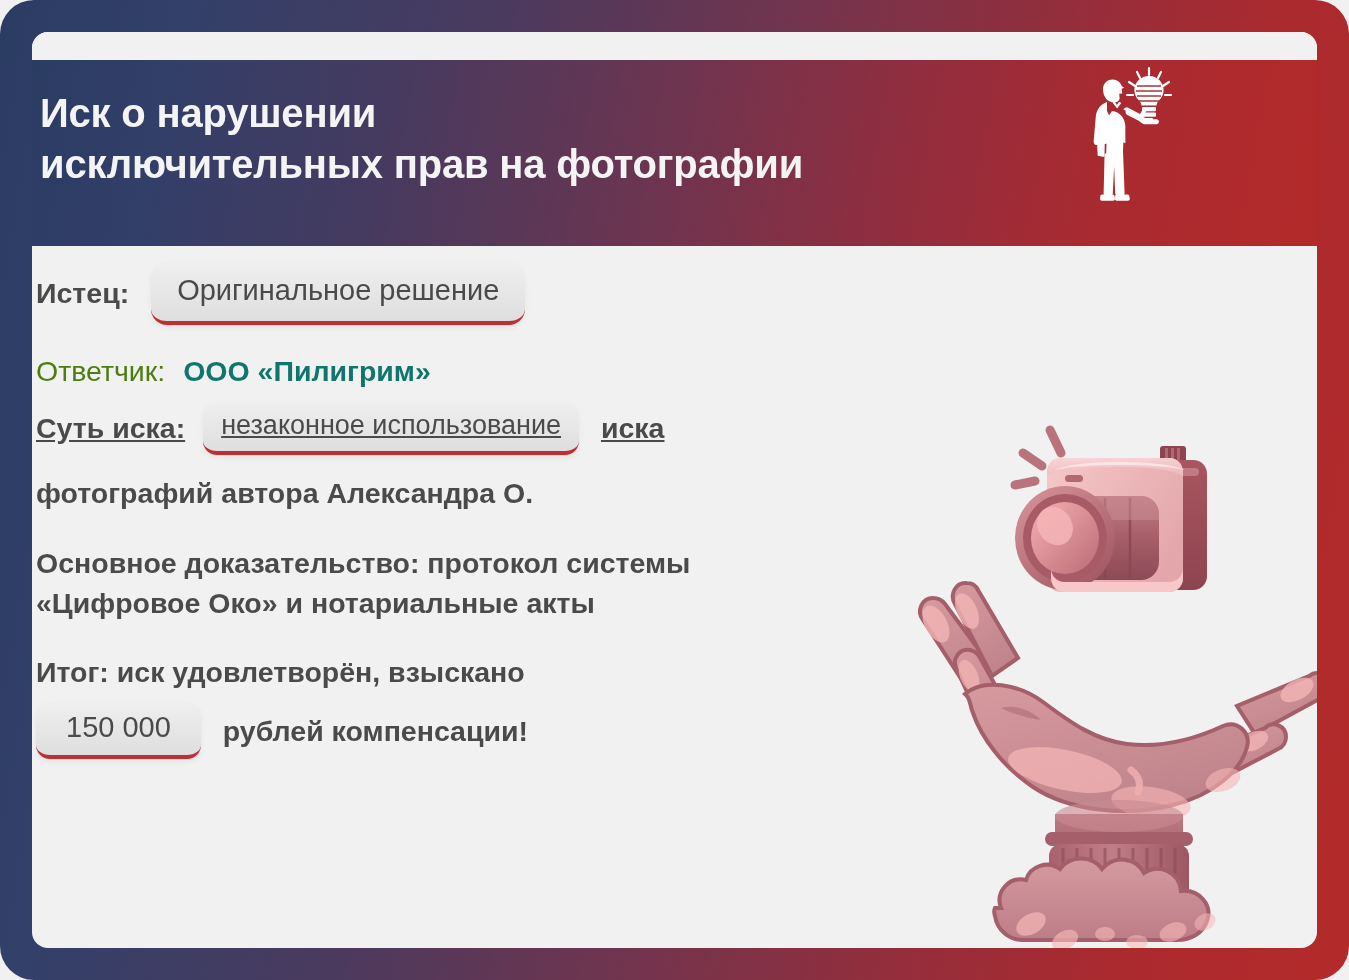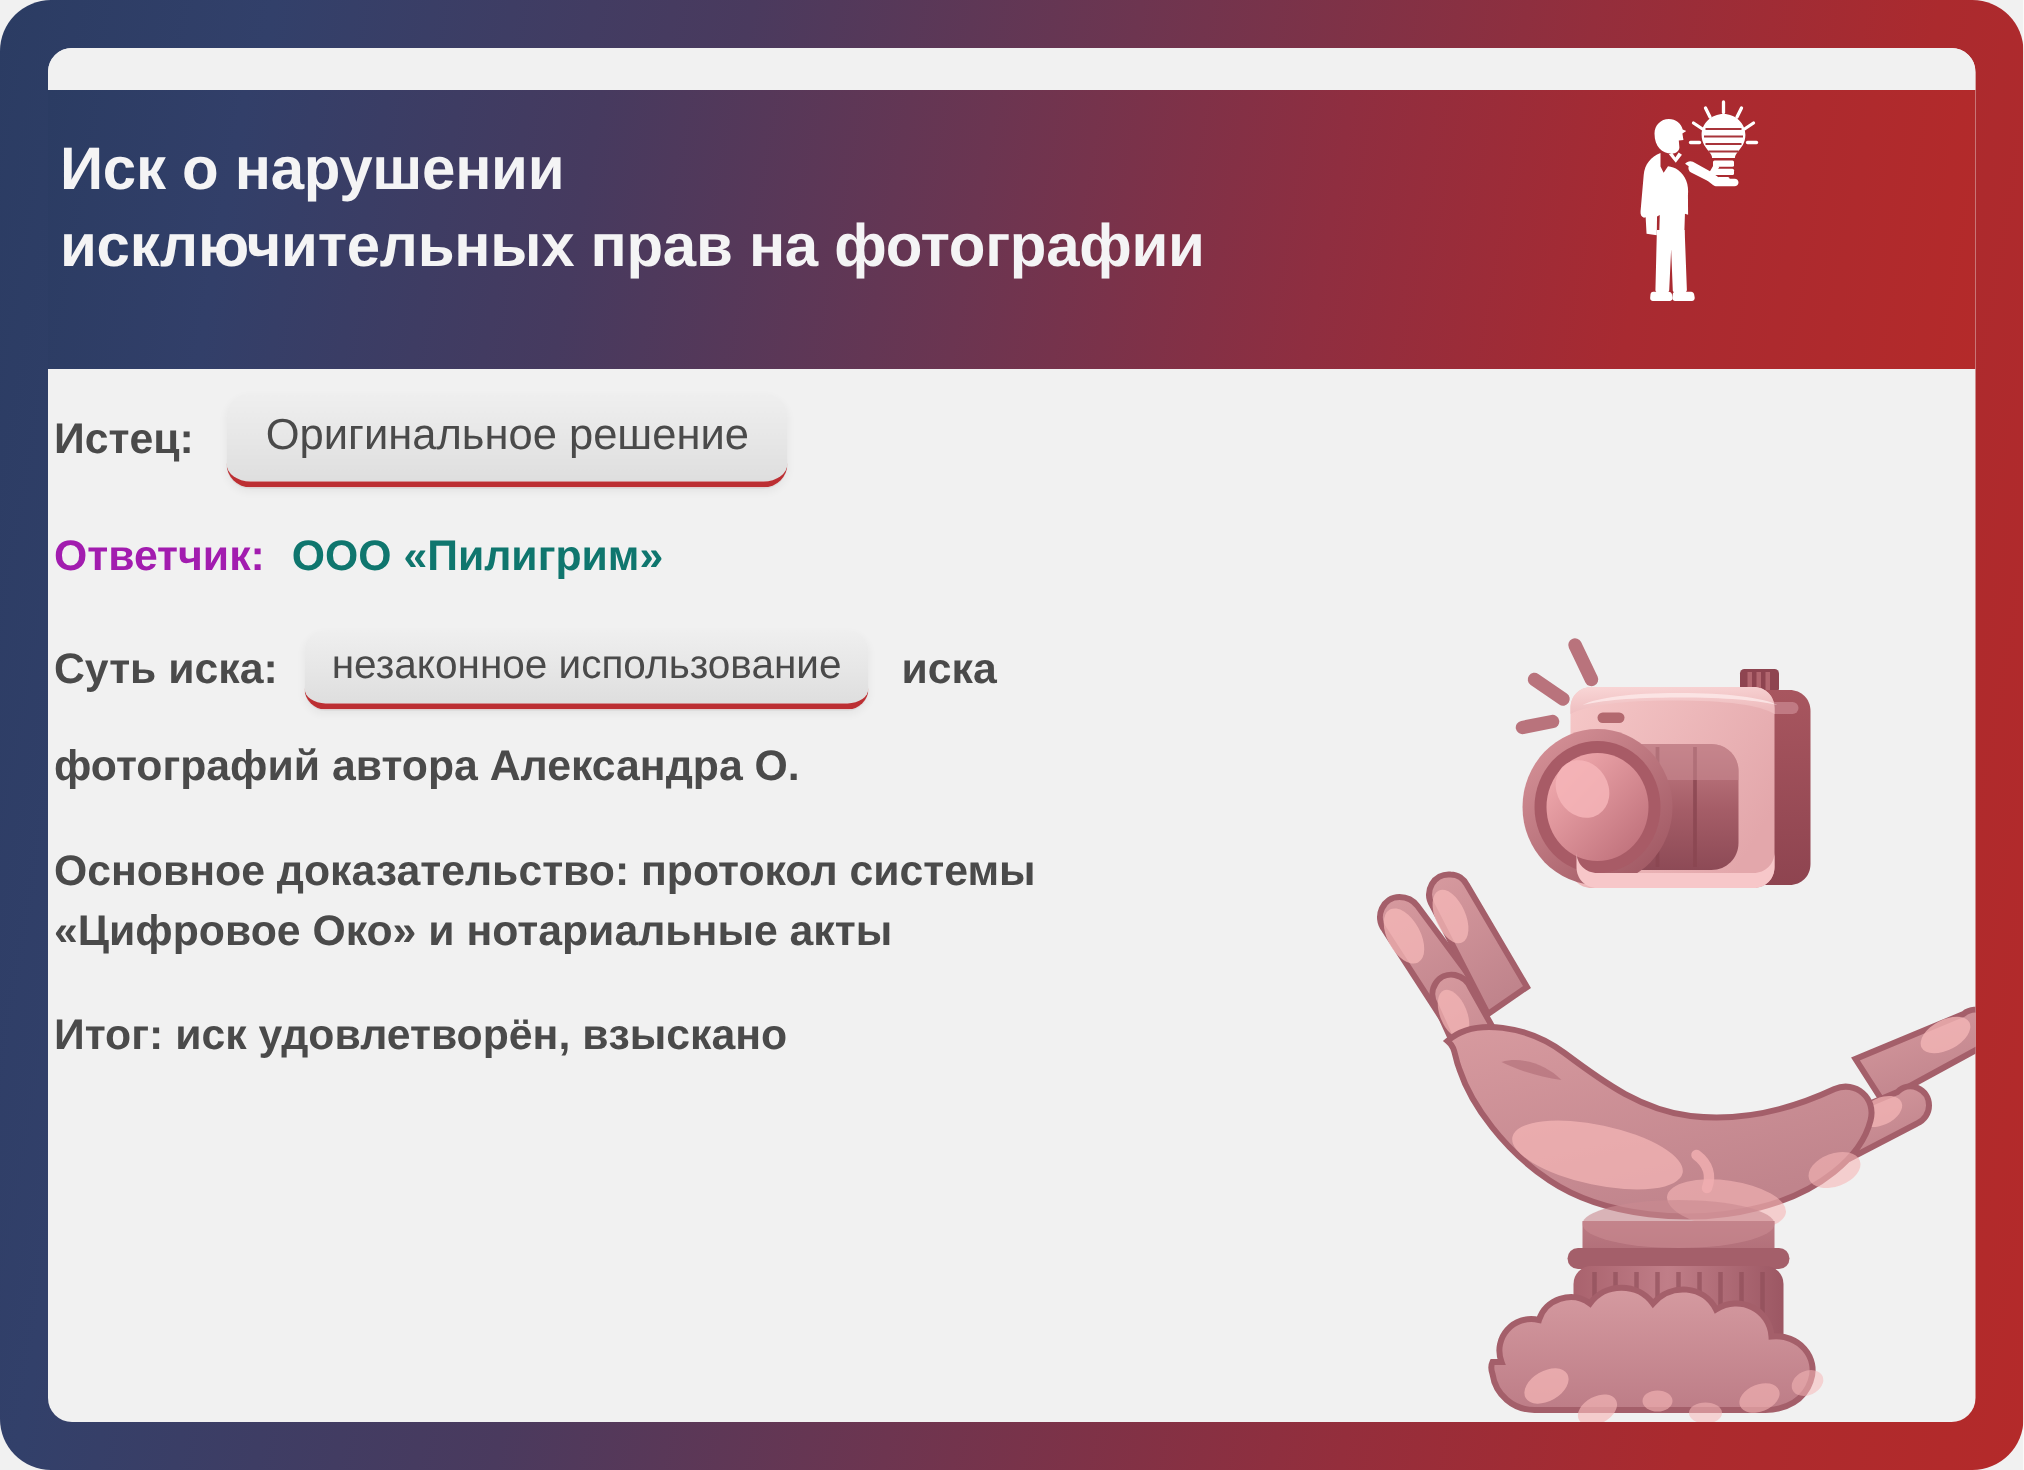--- a/index.html
+++ b/index.html
@@ -92,22 +92,22 @@
     align-items: center;
     flex-wrap: wrap;
     column-gap: 0px;
   }
   .lbl-bold {
     font-weight: bold;
     color: #4a4a4a;
     white-space: pre;
   }
   .lbl-reg {
-    font-weight: bold;
-    color: #a21caf;
+    font-weight: normal;
+    color: #4d7c0f;
     white-space: pre;
   }
   .txt-bold {
     font-weight: bold;
     color: #4a4a4a;
   }
   .txt-reg {
     font-weight: bold;
     color: #0f766e;
   }
@@ -136,21 +136,21 @@
   .chip-amount {
     padding: 11px 30px 13px 30px;
     font-size: 29px;
     border-radius: 14px;
     text-align: center;
     min-width: 160px;
   }
 
   .row-plaintiff { margin-top: 8px; }
   .row-defendant { margin-top: 32px; }
-  .row-claim     { margin-top: 34px; }
+  .row-claim     { margin-top: 16px; text-decoration: underline; }
   .row-claim2    { margin-top: 24px; }
   .row-evidence  { margin-top: 36px; line-height: 1.42; }
   .row-result    { margin-top: 34px; }
   .row-amount    { margin-top: 16px; }
 
   .gap-sm { width: 18px; display: inline-block; }
   .gap-md { width: 22px; display: inline-block; }
 
   
   .illus {
@@ -252,20 +252,25 @@
 
       <div class="row-evidence">
         <span class="txt-bold" style="white-space: pre-line;">Основное доказательство: протокол системы
 «Цифровое Око» и нотариальные акты</span>
       </div>
 
       <div class="text-row row-result">
         <span class="txt-bold">Итог: иск удовлетворён, взыскано</span>
       </div>
 
+      <div class="text-row row-amount">
+        <span class="chip chip-amount">150 000</span>
+        <span class="gap-md"></span>
+        <span class="txt-bold">рублей компенсации!</span>
+      </div>
     </div>
 
     <div class="illus">
       <svg viewBox="0 0 430 540" width="430" height="540" aria-hidden="true">
         <defs>
           <linearGradient id="gCamTop" x1="0" y1="0" x2="0.3" y2="1">
             <stop offset="0" stop-color="#f9d6d6"></stop>
             <stop offset="1" stop-color="#eebcbe"></stop>
           </linearGradient>
           <linearGradient id="gCamBody" x1="0" y1="0" x2="1" y2="0.6">

